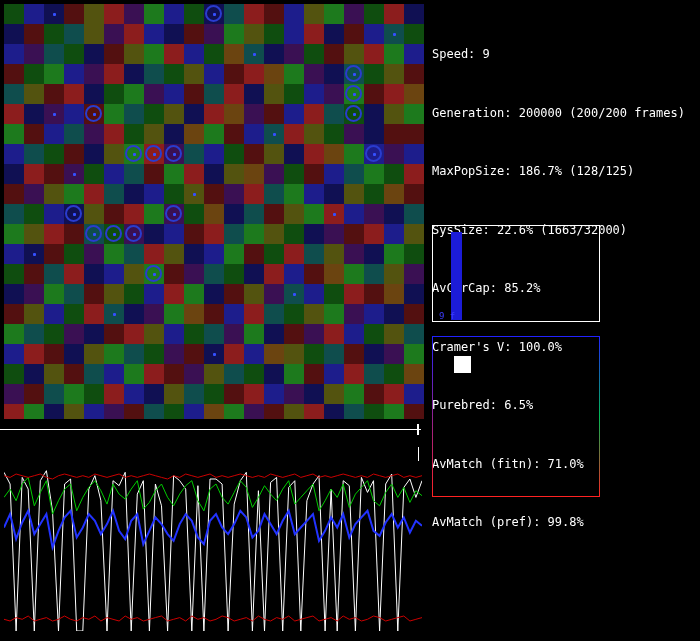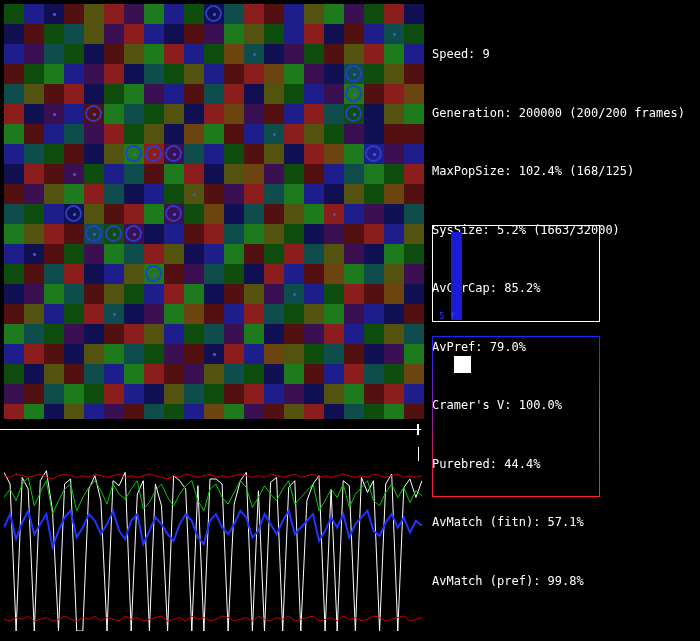--- a/index.html
+++ b/index.html
@@ -525,33 +525,32 @@
     <polyline points="0.0,8.3 6.1,20.0 12.1,167.0 18.2,13.4 24.2,25.1 30.3,167.0 36.3,16.7 42.4,6.7 48.5,46.8 54.5,167.0 60.6,20.0 66.6,15.0 72.7,167.0 78.8,167.0 84.8,25.1 90.9,11.7 96.9,36.7 103.0,167.0 109.0,16.7 115.1,21.7 121.2,8.3 127.2,167.0 133.3,30.1 139.3,16.7 145.4,167.0 151.4,20.0 157.5,41.8 163.6,167.0 169.6,11.7 175.7,16.7 181.7,25.1 187.8,167.0 193.9,21.7 199.9,167.0 206.0,15.0 212.0,15.0 218.1,20.0 224.1,167.0 230.2,40.1 236.3,16.7 242.3,8.3 248.4,167.0 254.4,26.7 260.5,167.0 266.6,18.4 272.6,13.4 278.7,167.0 284.7,23.4 290.8,16.7 296.8,167.0 302.9,36.7 309.0,20.0 315.0,11.7 321.1,167.0 327.1,25.1 333.2,167.0 339.2,16.7 345.3,21.7 351.4,167.0 357.4,13.4 363.5,28.4 369.5,16.7 375.6,167.0 381.7,20.0 387.7,10.0 393.8,167.0 399.8,23.4 405.9,15.0 411.9,33.4 418.0,16.7" fill="none" stroke="#ffffff" stroke-width="1"></polyline>
     <polyline points="0.0,33.4 6.1,25.1 12.1,36.7 18.2,20.0 24.2,13.4 30.3,41.8 36.3,28.4 42.4,16.7 48.5,50.1 54.5,36.7 60.6,25.1 66.6,20.0 72.7,46.8 78.8,33.4 84.8,23.4 90.9,16.7 96.9,26.7 103.0,40.1 109.0,20.0 115.1,30.1 121.2,35.1 127.2,25.1 133.3,16.7 139.3,45.1 145.4,38.4 151.4,26.7 157.5,20.0 163.6,33.4 169.6,41.8 175.7,30.1 181.7,21.7 187.8,16.7 193.9,36.7 199.9,46.8 206.0,25.1 212.0,20.0 218.1,33.4 224.1,40.1 230.2,28.4 236.3,16.7 242.3,23.4 248.4,43.4 254.4,33.4 260.5,21.7 266.6,30.1 272.6,36.7 278.7,25.1 284.7,16.7 290.8,40.1 296.8,33.4 302.9,26.7 309.0,20.0 315.0,46.8 321.1,36.7 327.1,25.1 333.2,33.4 339.2,20.0 345.3,43.4 351.4,30.1 357.4,23.4 363.5,16.7 369.5,36.7 375.6,41.8 381.7,28.4 387.7,20.0 393.8,33.4 399.8,23.4 405.9,38.4 411.9,26.7 418.0,31.7" fill="none" stroke="#00cc00" stroke-width="1"></polyline>
     <polyline points="0.0,63.5 6.1,50.1 12.1,75.1 18.2,58.5 24.2,46.8 30.3,70.1 36.3,60.1 42.4,50.1 48.5,83.5 54.5,66.8 60.6,53.4 66.6,46.8 72.7,73.5 78.8,63.5 84.8,50.1 90.9,56.8 96.9,70.1 103.0,60.1 109.0,46.8 115.1,66.8 121.2,75.1 127.2,56.8 133.3,50.1 139.3,80.2 145.4,66.8 151.4,53.4 157.5,60.1 163.6,70.1 169.6,76.8 175.7,60.1 181.7,50.1 187.8,56.8 193.9,73.5 199.9,80.2 206.0,56.8 212.0,50.1 218.1,63.5 224.1,70.1 230.2,60.1 236.3,46.8 242.3,53.4 248.4,73.5 254.4,66.8 260.5,50.1 266.6,60.1 272.6,70.1 278.7,56.8 284.7,46.8 290.8,70.1 296.8,63.5 302.9,56.8 309.0,50.1 315.0,76.8 321.1,66.8 327.1,53.4 333.2,63.5 339.2,50.1 345.3,73.5 351.4,60.1 357.4,53.4 363.5,46.8 369.5,66.8 375.6,71.8 381.7,58.5 387.7,50.1 393.8,63.5 399.8,53.4 405.9,68.5 411.9,56.8 418.0,61.8" fill="none" stroke="#2233ff" stroke-width="2"></polyline>
     <polyline points="0.0,11.7 6.1,13.4 12.1,10.0 18.2,11.7 24.2,13.4 30.3,11.7 36.3,10.0 42.4,13.4 48.5,15.0 54.5,11.7 60.6,10.0 66.6,11.7 72.7,13.4 78.8,11.7 84.8,13.4 90.9,10.0 96.9,11.7 103.0,13.4 109.0,11.7 115.1,10.0 121.2,13.4 127.2,11.7 133.3,13.4 139.3,11.7 145.4,10.0 151.4,11.7 157.5,13.4 163.6,15.0 169.6,11.7 175.7,13.4 181.7,10.0 187.8,11.7 193.9,13.4 199.9,11.7 206.0,10.0 212.0,13.4 218.1,11.7 224.1,13.4 230.2,11.7 236.3,10.0 242.3,11.7 248.4,13.4 254.4,11.7 260.5,13.4 266.6,10.0 272.6,11.7 278.7,13.4 284.7,11.7 290.8,10.0 296.8,13.4 302.9,11.7 309.0,10.0 315.0,13.4 321.1,11.7 327.1,13.4 333.2,11.7 339.2,10.0 345.3,11.7 351.4,13.4 357.4,11.7 363.5,13.4 369.5,10.0 375.6,11.7 381.7,13.4 387.7,11.7 393.8,10.0 399.8,13.4 405.9,11.7 411.9,13.4 418.0,11.7" fill="none" stroke="#cc0000" stroke-width="1"></polyline>
     <polyline points="0.0,155.3 6.1,157.0 12.1,153.6 18.2,155.3 24.2,152.0 30.3,157.0 36.3,155.3 42.4,153.6 48.5,157.0 54.5,155.3 60.6,152.0 66.6,155.3 72.7,157.0 78.8,153.6 84.8,155.3 90.9,152.0 96.9,157.0 103.0,153.6 109.0,155.3 115.1,157.0 121.2,152.0 127.2,155.3 133.3,153.6 139.3,157.0 145.4,155.3 151.4,153.6 157.5,152.0 163.6,157.0 169.6,155.3 175.7,153.6 181.7,157.0 187.8,152.0 193.9,155.3 199.9,153.6 206.0,157.0 212.0,155.3 218.1,152.0 224.1,153.6 230.2,157.0 236.3,155.3 242.3,153.6 248.4,157.0 254.4,152.0 260.5,155.3 266.6,157.0 272.6,153.6 278.7,155.3 284.7,152.0 290.8,157.0 296.8,155.3 302.9,153.6 309.0,152.0 315.0,157.0 321.1,155.3 327.1,153.6 333.2,157.0 339.2,152.0 345.3,155.3 351.4,153.6 357.4,157.0 363.5,155.3 369.5,152.0 375.6,153.6 381.7,157.0 387.7,155.3 393.8,153.6 399.8,152.0 405.9,157.0 411.9,155.3 418.0,153.6" fill="none" stroke="#cc0000" stroke-width="1"></polyline>
   </svg>
 
 <div id="stats-panel">
   <div class="stat-line">Speed: 9</div>
   <div class="stat-line">Generation: 200000 (200/200 frames)</div>
-  <div class="stat-line">MaxPopSize: 102.4% (168/125)</div>
-  <div class="stat-line">SysSize: 5.2% (1663/32000)</div>
+  <div class="stat-line">MaxPopSize: 186.7% (128/125)</div>
+  <div class="stat-line">SysSize: 22.6% (1663/32000)</div>
   <div class="stat-line">AvCarCap: 85.2%</div>
-  <div class="stat-line">AvPref: 79.0%</div>
   <div class="stat-line">Cramer's V: 100.0%</div>
-  <div class="stat-line">Purebred: 44.4%</div>
-  <div class="stat-line">AvMatch (fitn): 57.1%</div>
+  <div class="stat-line">Purebred: 6.5%</div>
+  <div class="stat-line">AvMatch (fitn): 71.0%</div>
   <div class="stat-line">AvMatch (pref): 99.8%</div>
 </div>
 
 <div id="histogram-box" style="border-color: rgb(255, 255, 255);">
   <div id="histogram-bar" style="background: rgb(28, 28, 216);"></div>
-  <div id="histogram-label" style="color: rgb(60, 60, 255);">5 f</div>
+  <div id="histogram-label" style="color: rgb(60, 60, 255);">9 f</div>
 </div>
 
 <div id="colormap-box">
   <div class="cm-edge" id="cm-top" style="background: rgb(34, 34, 255);"></div>
   <div class="cm-edge" id="cm-bottom" style="background: rgb(255, 34, 34);"></div>
   <div class="cm-edge" id="cm-left" style="background: linear-gradient(rgb(34, 34, 255), rgb(255, 34, 34));"></div>
   <div class="cm-edge" id="cm-right" style="background: linear-gradient(rgb(34, 34, 255), rgb(0, 187, 85), rgb(255, 34, 34));"></div>
   <div id="cm-square" style="background: rgb(255, 255, 255);"></div>
 </div>
 

